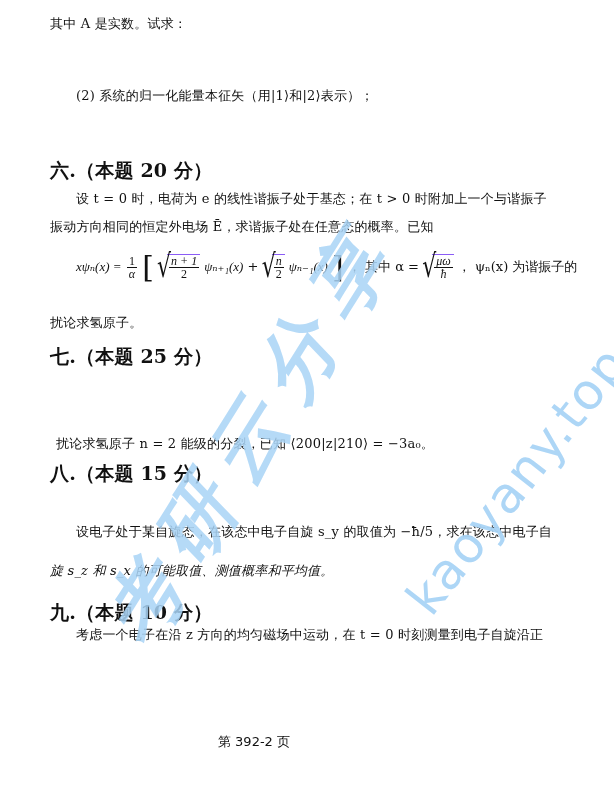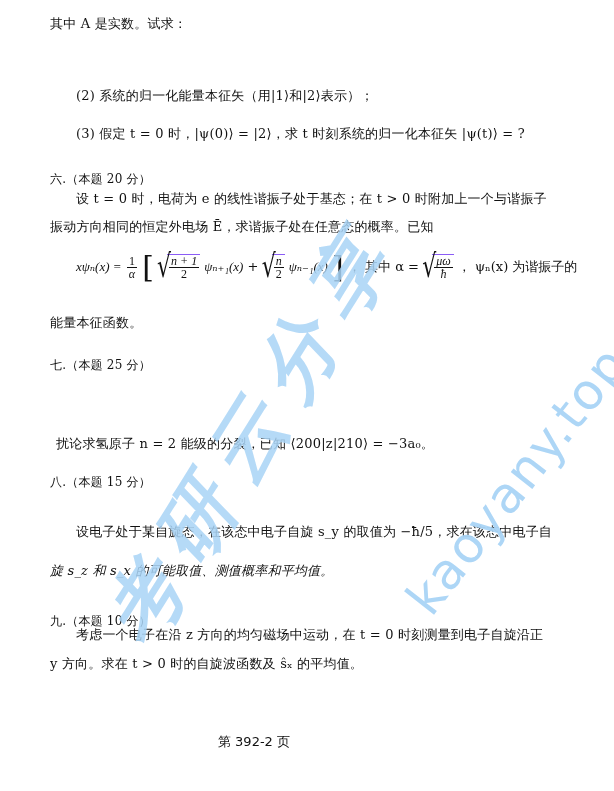--- a/index.html
+++ b/index.html
@@ -6,42 +6,41 @@
   body {
     width: 614px; height: 791px; position: relative; overflow: hidden;
     font-family: "DejaVu Serif", "Liberation Serif", serif;
     color: #111111;
   }
   .page { position: absolute; left: 0; top: 0; width: 614px; height: 791px; }
   .line {
     position: absolute; white-space: nowrap;
     font-size: 13px; line-height: 16px; letter-spacing: 0.2px;
   }
-  .heading { font-weight: normal; font-size: 12px; margin-top: 9px; }
+  .heading { font-weight: bold; font-size: 19px; }
   .math { font-family: "Liberation Serif", "DejaVu Serif", serif; font-style: italic; text-align: center; }
   .frac { display: inline-block; vertical-align: middle; text-align: center; margin: 0 1px; line-height: 1; }
   .frac .num { display: block; font-size: 12px; padding: 0 2px; }
   .frac .den { display: block; font-size: 12px; border-top: 1px solid #111; padding: 0 2px; }
   .sqrt { display: inline-block; vertical-align: middle; border-top: 1px solid #8b5cf6; padding-left: 1px; position: relative; margin-left: 9px; }
   .sqrt::before { content: "√"; position: absolute; left: -10px; top: -4px; font-size: 22px; font-style: normal; line-height: 1; transform: scaleY(1.45); transform-origin: top; }
   .bracket { font-size: 30px; vertical-align: middle; font-style: normal; line-height: 1; }
   .watermark { position: absolute; color: #a9d4f6; pointer-events: none; font-family: "DejaVu Sans", sans-serif; }
   .wm-cn { font-size: 78px; font-weight: bold; transform: rotate(-58deg); transform-origin: left top; left: 80px; top: 610px; letter-spacing: 18px; opacity: 0.85; font-style: italic; }
   .wm-url { font-size: 50px; transform: rotate(-52deg); transform-origin: left top; left: 395px; top: 590px; letter-spacing: 2px; font-weight: normal; opacity: 0.95; }
   .footer { position: absolute; left: 0; width: 508px; top: 733px; text-align: center; font-size: 13px; font-family: "DejaVu Sans", sans-serif; }
   .mathblock { position: absolute; left: 76px; top: 252px; white-space: nowrap; font-size: 13px; }
 </style>
 </head>
 <body>
 
 <div class="page">
 
   <div class="line" style="left:50px; top:16px;text-align:center;">其中 A 是实数。试求：</div>
   <div class="line" style="left:76px; top:88px;">(2)  系统的归一化能量本征矢（用|1⟩和|2⟩表示）；</div>
-  <div class="line" style="left:76px; top:126px;">(3)  假定 t = 0 时，|ψ(0)⟩ = |2⟩，求 t 时刻系统的归一化本征矢 |ψ(t)⟩ = ?</div>
 
   <div class="line heading" style="left:50px; top:162px;">六.（本题 20 分）</div>
   <div class="line" style="left:76px; top:191px;">设 t = 0 时，电荷为 e 的线性谐振子处于基态；在 t &gt; 0 时附加上一个与谐振子</div>
   <div class="line" style="left:50px; top:219px;">振动方向相同的恒定外电场 Ē，求谐振子处在任意态的概率。已知</div>
 
   <div class="mathblock">
     <span class="math">xψₙ(x) =</span>
     <span class="frac math">
       <span class="num" style="font-style:normal;">1</span>
       <span class="den">α</span>
@@ -57,30 +56,29 @@
     </span>
     <span class="math">ψₙ₋₁(x)</span>
     <span class="bracket">]</span>
     <span>，  其中 α =</span>
     <span class="sqrt">
       <span class="frac math"><span class="num">μω</span><span class="den">ħ</span></span>
     </span>
     <span>， ψₙ(x) 为谐振子的</span>
   </div>
 
-  <div class="line" style="left:50px; top:315px;">能量本征函数。</div>
+  <div class="line" style="left:50px; top:315px;">扰论求氢原子。</div>
 
   <div class="line heading" style="left:50px; top:348px;">七.（本题 25 分）</div>
   <div class="line" style="left:50px; top:436px;margin-left:6px;">扰论求氢原子 n = 2 能级的分裂，已知 ⟨200|z|210⟩ = −3a₀。</div>
 
   <div class="line heading" style="left:50px; top:465px;">八.（本题 15 分）</div>
   <div class="line" style="left:76px; top:524px;">设电子处于某自旋态，在该态中电子自旋 s_y 的取值为 −ħ/5，求在该态中电子自</div>
   <div class="line" style="left:50px; top:563px;font-style:italic;">旋 s_z 和 s_x 的可能取值、测值概率和平均值。</div>
 
   <div class="line heading" style="left:50px; top:604px;">九.（本题 10 分）</div>
   <div class="line" style="left:76px; top:627px;">考虑一个电子在沿 z 方向的均匀磁场中运动，在 t = 0 时刻测量到电子自旋沿正</div>
-  <div class="line" style="left:50px; top:656px;">y 方向。求在 t &gt; 0 时的自旋波函数及 ŝₓ 的平均值。</div>
 
   <div class="footer">第 392-2 页</div>
 
   <div class="watermark wm-cn">考研云分享</div>
   <div class="watermark wm-url">kaoyany.top</div>
 </div>
 
 </body></html>

